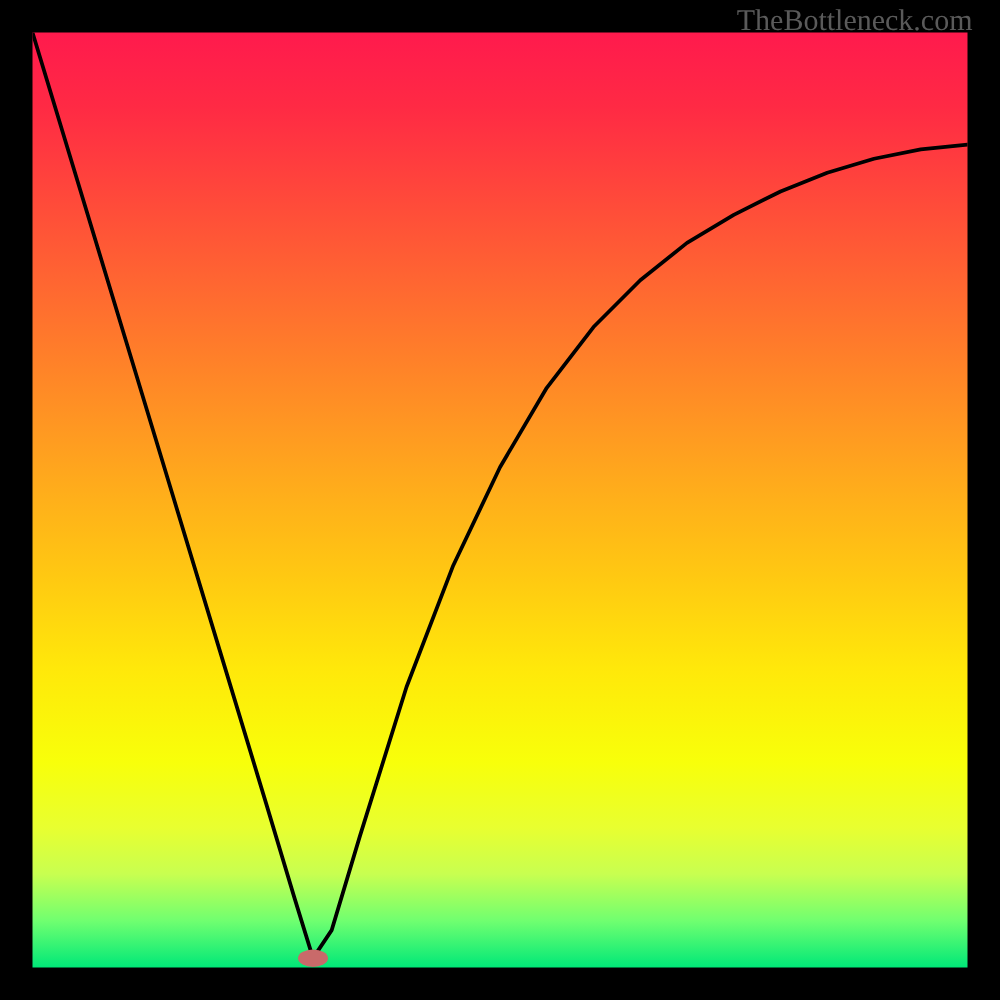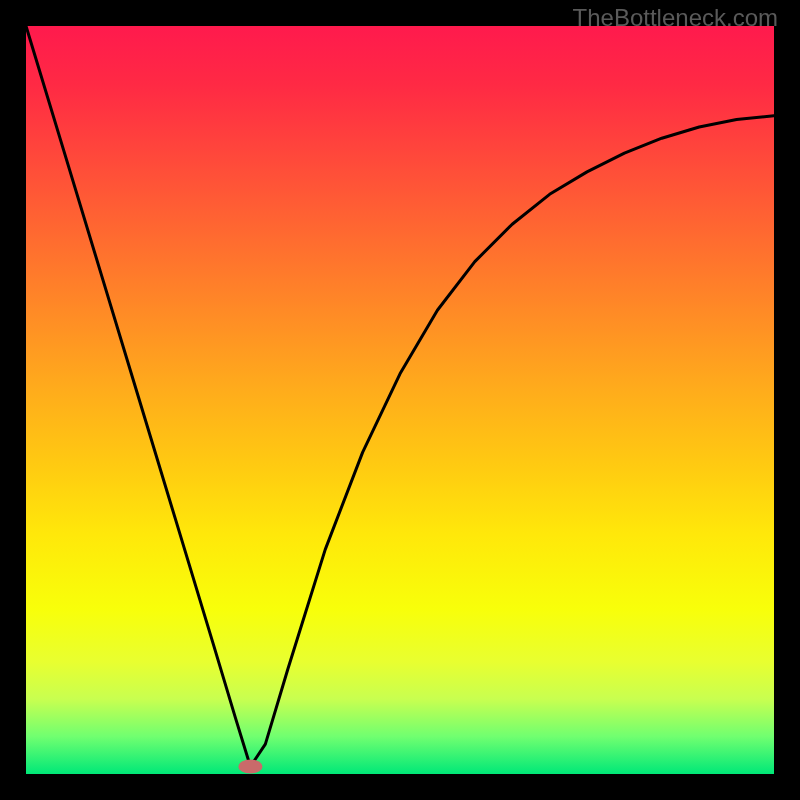--- a/index.html
+++ b/index.html
@@ -20,21 +20,21 @@
       #ffe80a 68%,
       #f8ff0a 78%,
       #e8ff30 85%,
       #c8ff50 90%,
       #70ff70 95%,
       #00e878 100%);
   }
   .watermark {
     position: absolute;
     top: 4px; right: 22px;
-    font-family: Liberation Sans, sans-serif;
+    font-family: Liberation Serif, serif;
     font-size: 24px;
     color: #5a5a5a;
     letter-spacing: 0px;
     font-weight: 500;
   }
   .curve-svg {
     position: absolute;
     left: 26px; top: 26px;
     width: 748px; height: 748px;
   }

